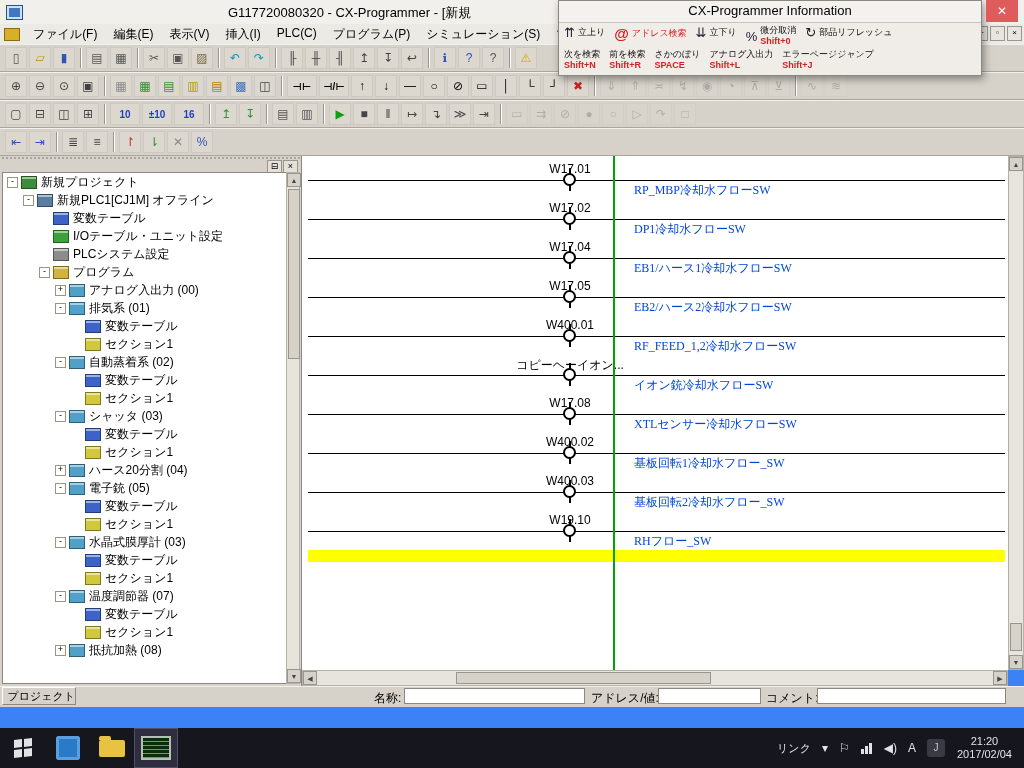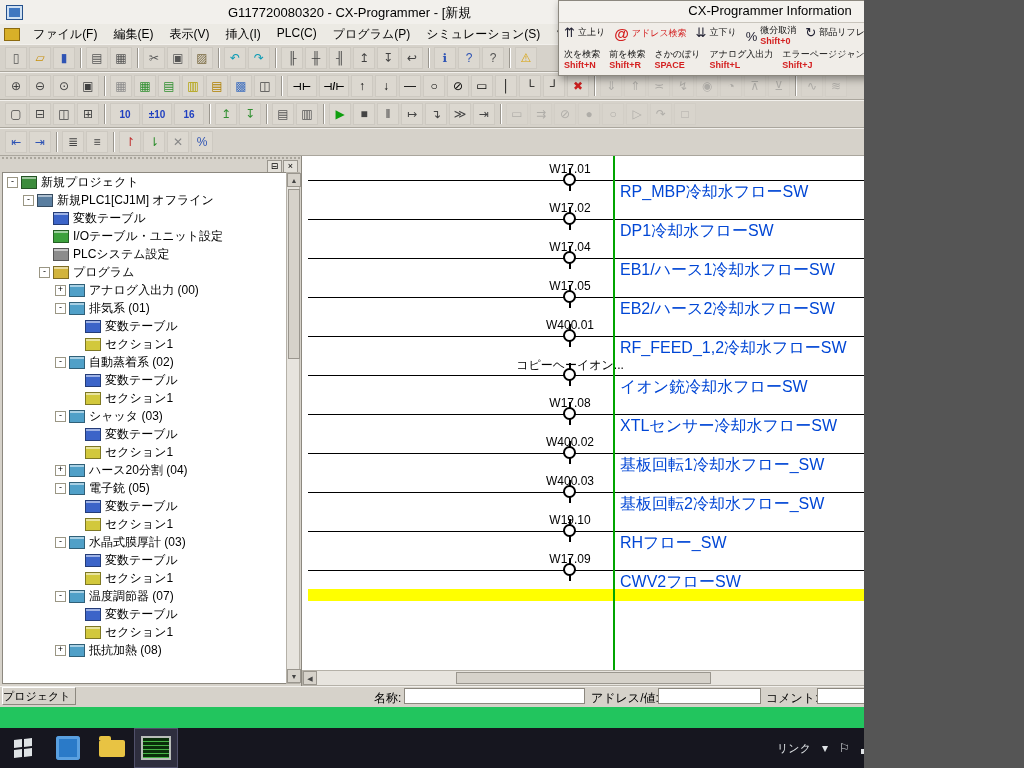--- a/index.html
+++ b/index.html
@@ -1,17 +1,17 @@
 <!DOCTYPE html>
 <html><head>
 <meta charset="utf-8">
 <style>
   html,body{margin:0;padding:0;background:#555;}
-  #screen{position:relative;width:828px;height:768px;background:#22c55e;overflow:hidden;
-    font-family:"Liberation Sans","DejaVu Sans",sans-serif;font-size:12px;color:#000;padding-left:36px;}
+  #screen{position:relative;width:1024px;height:768px;background:#3b82f6;overflow:hidden;
+    font-family:"Liberation Sans","DejaVu Sans",sans-serif;font-size:12px;color:#000;}
   
   .titlebar{position:absolute;left:0;top:0;width:1024px;height:24px;background:#f2f0ec;border-bottom:1px solid #c2beb6;}
   .app-ico{position:absolute;left:6px;top:5px;width:15px;height:13px;background:#3f77c0;border:1px solid #26518c;
     box-shadow:inset 0 0 0 2px #cfe0f2;}
   .titlebar .title{position:absolute;left:228px;top:4px;font-size:13px;white-space:nowrap;}
   .main-close{position:absolute;left:986px;top:0;width:32px;height:22px;background:#e05c5c;color:#fff;
     text-align:center;line-height:22px;font-size:12px;z-index:30;}
   
   .menubar{position:absolute;left:0;top:24px;width:1024px;height:20px;background:#eceae4;border-bottom:1px solid #c2beb6;display:flex;align-items:center;}
   .mdi-ico{width:14px;height:11px;margin:0 5px 0 4px;background:#d8b028;border:1px solid #8c6a10;flex:none;}
@@ -49,26 +49,26 @@
   .ladder{position:absolute;left:302px;top:156px;width:706px;height:514px;background:#fff;overflow:hidden;}
   .greenline{position:absolute;left:311px;top:0;width:2px;height:514px;background:#00a400;z-index:6;}
   .partial{position:relative;height:22px;}
   .pcmt{position:absolute;left:453px;top:2px;color:#0046d5;}
   .rung{position:relative;height:39px;}
   .rline{position:absolute;left:6px;right:3px;top:24px;border-top:1px solid #000;}
   .coil{position:absolute;left:261px;top:17px;width:13px;height:13px;border:2px solid #000;border-radius:50%;background:#fff;z-index:4;box-sizing:border-box;}
   .coil::before{content:"";position:absolute;left:4px;top:-7px;width:2px;height:6px;background:#000;}
   .coil::after{content:"";position:absolute;left:4px;bottom:-7px;width:2px;height:6px;background:#000;}
   .raddr{position:absolute;left:188px;width:160px;top:6px;text-align:center;font-size:12px;z-index:5;}
-  .rcmt{position:absolute;left:318px;top:26px;color:#0046d5;font-size:16px;z-index:7;}
+  .rcmt{position:absolute;left:332px;top:26px;color:#0046d5;font-size:12px;z-index:7;font-family:Liberation Serif, serif;}
   .rsep{height:12px;margin:4px 3px 4px 6px;background:#ffff00;}
   
   .fieldsrow{position:absolute;left:0;top:686px;width:1024px;height:20px;background:#d6d2ca;border-top:1px solid #f2f0ec;}
   .proj-tab{position:absolute;left:2px;top:0;width:74px;height:18px;background:#d6d2ca;border:1px solid #8c887f;border-top-color:#fff;border-left-color:#fff;
-    font-size:11px;text-align:left;line-height:17px;box-sizing:border-box;}
+    font-size:11px;text-align:right;line-height:17px;box-sizing:border-box;}
   .flabel{position:absolute;top:3px;font-size:12px;}
   .finput{position:absolute;top:1px;height:16px;background:#fff;border:1px solid #8c887f;box-sizing:border-box;font-size:11px;padding:0 2px;}
   
   .statusbar{position:absolute;left:0;top:706px;width:1024px;height:22px;background:#d6d2ca;border-top:1px solid #9a968e;}
   .sb{position:absolute;top:2px;height:18px;border:1px solid;border-color:#8c887f #ffffff #ffffff #8c887f;
     font-size:12px;line-height:16px;padding:0 6px;box-sizing:border-box;overflow:hidden;white-space:nowrap;}
   
   .taskbar{position:absolute;left:0;top:728px;width:1024px;height:40px;background:#16161f;display:flex;align-items:center;}
   .tb-start{width:46px;height:40px;display:flex;align-items:center;justify-content:center;}
   .wlogo{display:grid;grid-template-columns:8px 8px;grid-gap:2px;transform:skewY(-6deg);}
@@ -452,26 +452,20 @@
           <div class="coil"></div>
           <div class="raddr">W400.03</div>
           <div class="rcmt">基板回転2冷却水フロー_SW</div>
         </div>
         <div class="rung">
           <div class="rline"></div>
           <div class="coil"></div>
           <div class="raddr">W19.10</div>
           <div class="rcmt">RHフロー_SW</div>
         </div>
-        <div class="rung">
-          <div class="rline"></div>
-          <div class="coil"></div>
-          <div class="raddr">W17.09</div>
-          <div class="rcmt">CWV2フローSW</div>
-        </div>
         <div class="rsep"></div>
       </div>
     <div class="greenline"></div>
   </div>
   <div class="vscroll ladder-vs">
     <span class="sarrow" style="left:0;top:0">▲</span>
     <span class="sthumb" style="left:1px;top:466px;width:12px;height:28px"></span>
     <span class="sarrow" style="left:0;bottom:0">▼</span>
   </div>
   <div class="hscroll ladder-hs">

